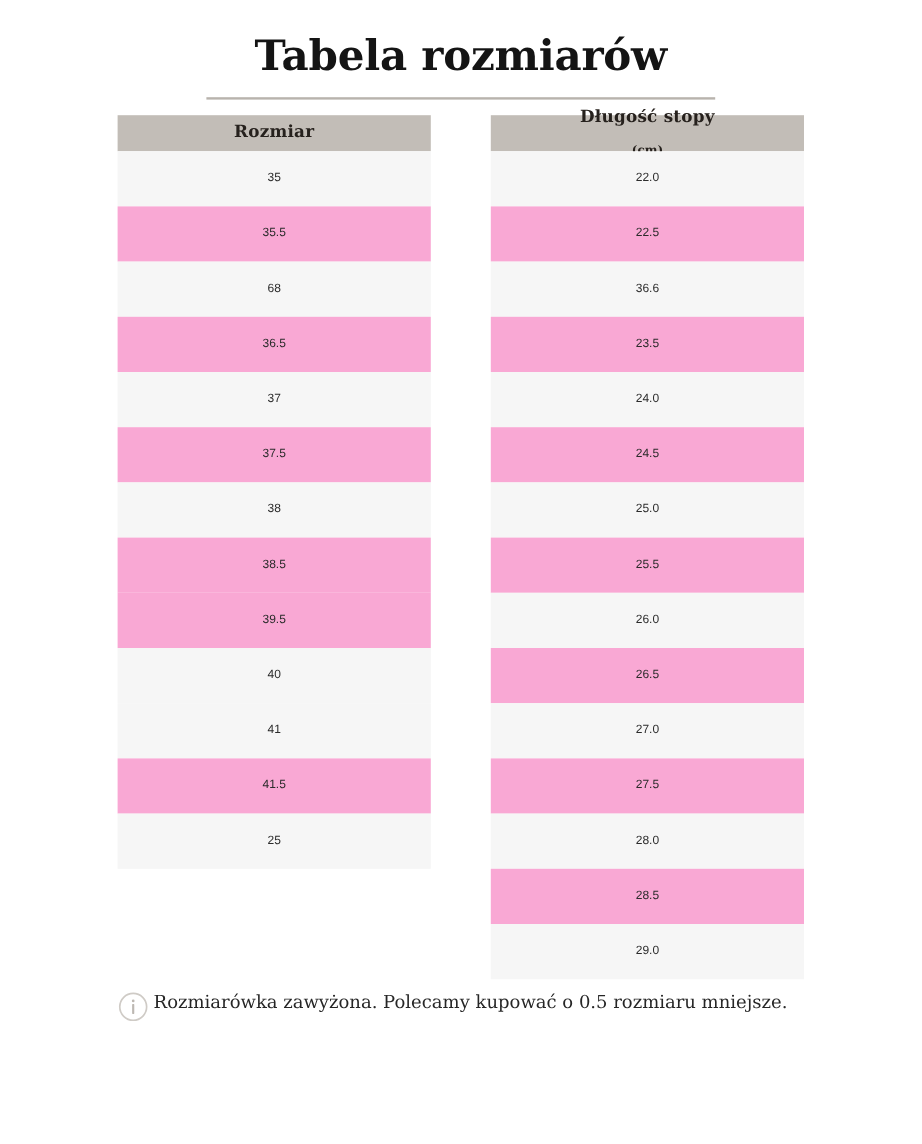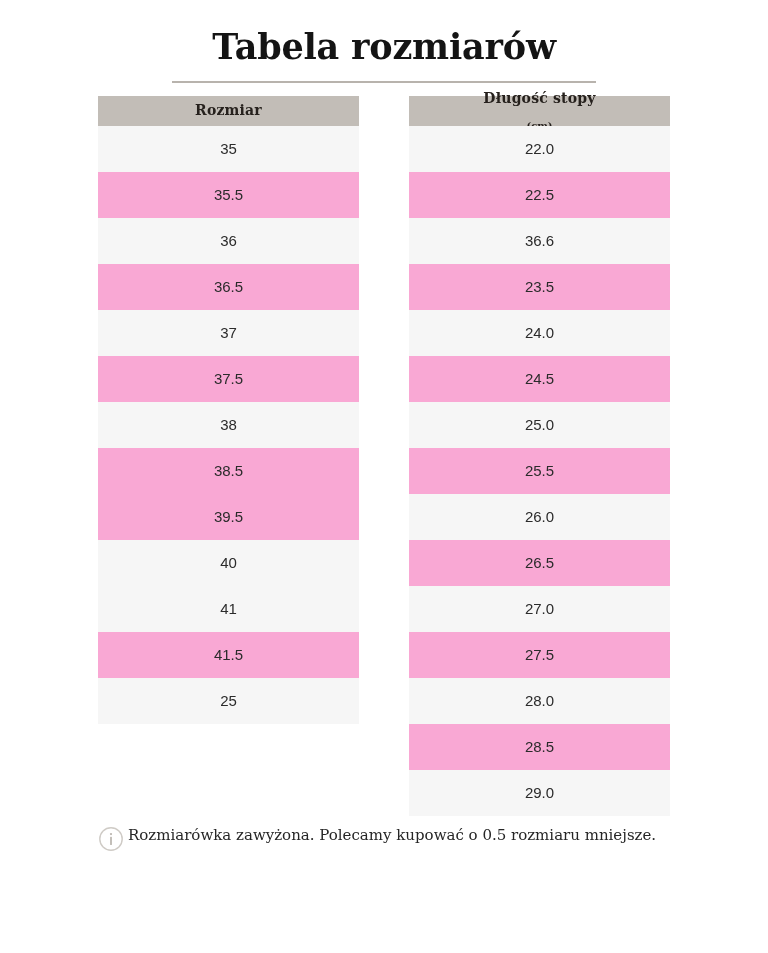--- a/index.html
+++ b/index.html
@@ -85,21 +85,21 @@
   .col-header-sub:empty {
     display: none;
   }
 
   .cell {
     height: 46px;
     display: flex;
     align-items: center;
     justify-content: center;
     font-family: "Liberation Sans", sans-serif;
-    font-size: 15px;
+    font-size: 10px;
     color: #2b2b2b;
     box-sizing: border-box;
   }
   .cell.odd  { background: #f6f6f6; }
   .cell.even { background: #f9a8d4; }
 
   
   .note {
     margin-top: 10px;
     padding: 0 98px;
@@ -135,21 +135,21 @@
 
   <div class="table-wrap">
 
     <div class="col">
       <div class="col-header">
         <span class="col-header-label">Rozmiar</span>
 
       </div>
       <div class="cell odd">35</div>
       <div class="cell even">35.5</div>
-      <div class="cell odd">36</div>
+      <div class="cell odd">68</div>
       <div class="cell even">36.5</div>
       <div class="cell odd">37</div>
       <div class="cell even">37.5</div>
       <div class="cell odd">38</div>
       <div class="cell even">38.5</div>
       <div class="cell even">39.5</div>
       <div class="cell odd">40</div>
       <div class="cell odd">41</div>
       <div class="cell even">41.5</div>
       <div class="cell odd">25</div>

